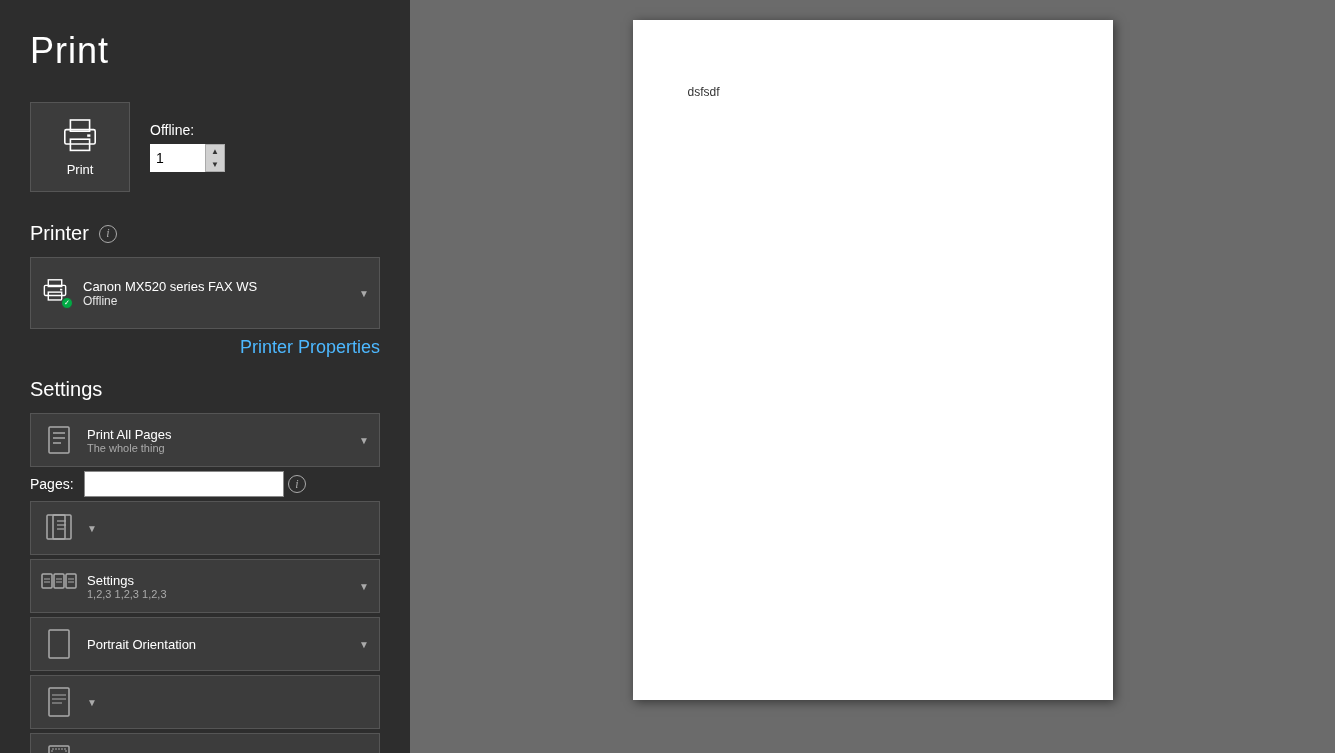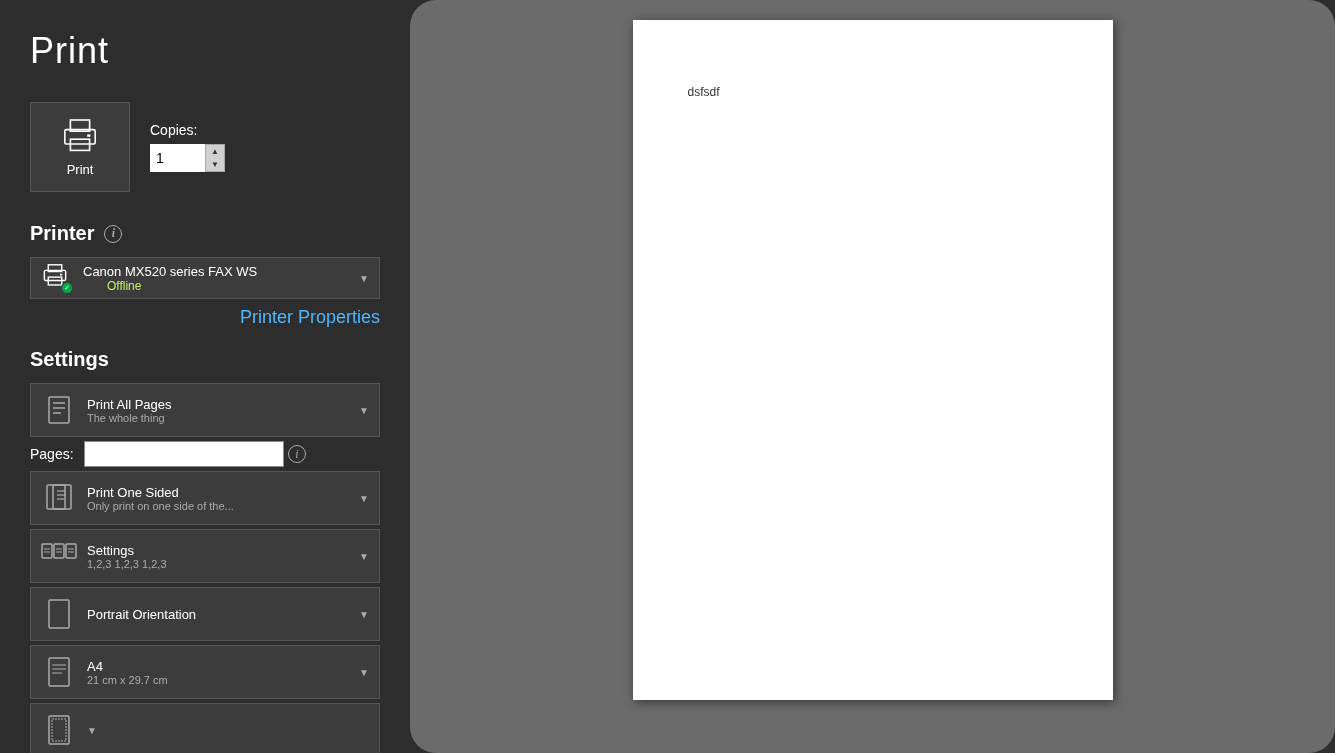--- a/index.html
+++ b/index.html
@@ -108,21 +108,21 @@
       display: flex;
       align-items: center;
       justify-content: center;
       font-size: 8px;
       color: #333;
     }
 
     
     .section-header {
       font-size: 20px;
-      font-weight: 700;
+      font-weight: 400;
       color: #ffffff;
       margin-bottom: 12px;
       display: flex;
       align-items: center;
       gap: 10px;
     }
 
     .info-icon {
       width: 18px;
       height: 18px;
@@ -138,21 +138,21 @@
       font-family: serif;
     }
 
     
     .printer-dropdown {
       width: 100%;
       background-color: #3c3c3c;
       border: 1px solid #555;
       display: flex;
       align-items: center;
-      padding: 4px 10px;
+      padding: 19px 10px;
       cursor: pointer;
       margin-bottom: 8px;
       position: relative;
     }
 
     .printer-icon-wrap {
       position: relative;
       margin-right: 10px;
       width: 32px;
       height: 32px;
@@ -182,22 +182,21 @@
       flex: 1;
     }
 
     .printer-name {
       font-size: 13px;
       color: #ffffff;
     }
 
     .printer-status {
       font-size: 12px;
-      color: #bef264;
-      margin-left: 24px;
+      color: #e5e5e5;
     }
 
     .dropdown-arrow {
       font-size: 10px;
       color: #aaa;
     }
 
     .printer-properties-link {
       color: #4db8ff;
       font-size: 18px;
@@ -277,21 +276,20 @@
     }
 
     
     .right-panel {
       flex: 1;
       background-color: #6b6b6b;
       display: flex;
       align-items: flex-start;
       justify-content: center;
       padding: 20px;
-      border-radius: 26px;
     }
 
     .page-preview {
       background-color: #ffffff;
       width: 480px;
       height: 680px;
       box-shadow: 2px 2px 10px rgba(0,0,0,0.5);
       position: relative;
     }
 
@@ -320,21 +318,21 @@
         <rect x="6" y="14" width="38" height="18" rx="2" fill="none" stroke="white" stroke-width="2"></rect>
 
         <rect x="13" y="26" width="24" height="14" fill="none" stroke="white" stroke-width="2"></rect>
 
         <rect x="34" y="20" width="4" height="3" fill="white"></rect>
       </svg>
       <span class="print-button-label">Print</span>
     </button>
 
     <div class="copies-section">
-      <span class="copies-label">Copies:</span>
+      <span class="copies-label">Offline:</span>
       <div class="copies-input-wrap">
         <input type="text" class="copies-input" value="1" style="">
         <div class="copies-spinner">
           <button class="spinner-btn">▲</button>
           <button class="spinner-btn">▼</button>
         </div>
       </div>
     </div>
   </div>
 
@@ -393,24 +391,20 @@
 
     <div class="setting-row">
       <div class="setting-icon">
         <svg width="30" height="30" viewBox="0 0 30 30" fill="none" xmlns="http://www.w3.org/2000/svg">
           <rect x="3" y="2" width="18" height="24" rx="1" fill="none" stroke="#aaa" stroke-width="1.5"></rect>
           <rect x="9" y="2" width="18" height="24" rx="1" fill="none" stroke="#aaa" stroke-width="1.5"></rect>
           <line x1="13" y1="8" x2="22" y2="8" stroke="#aaa" stroke-width="1.2"></line>
           <line x1="13" y1="12" x2="22" y2="12" stroke="#aaa" stroke-width="1.2"></line>
           <line x1="13" y1="16" x2="20" y2="16" stroke="#aaa" stroke-width="1.2"></line>
         </svg>
-      </div>
-      <div class="setting-text">
-        <div class="setting-title">Print One Sided</div>
-        <div class="setting-subtitle">Only print on one side of the...</div>
       </div>
       <span class="dropdown-arrow">▼</span>
     </div>
 
     <div class="setting-row">
       <div class="setting-icon">
         <svg width="36" height="30" viewBox="0 0 36 30" fill="none" xmlns="http://www.w3.org/2000/svg">
           <rect x="1" y="3" width="10" height="14" rx="1" fill="none" stroke="#aaa" stroke-width="1.5"></rect>
           <rect x="13" y="3" width="10" height="14" rx="1" fill="none" stroke="#aaa" stroke-width="1.5"></rect>
           <rect x="25" y="3" width="10" height="14" rx="1" fill="none" stroke="#aaa" stroke-width="1.5"></rect>
@@ -444,24 +438,20 @@
 
     <div class="setting-row">
       <div class="setting-icon">
         <svg width="22" height="30" viewBox="0 0 22 30" fill="none" xmlns="http://www.w3.org/2000/svg">
           <rect x="1" y="1" width="20" height="28" rx="1" fill="none" stroke="#aaa" stroke-width="1.5"></rect>
           <line x1="4" y1="8" x2="18" y2="8" stroke="#aaa" stroke-width="1"></line>
           <line x1="4" y1="12" x2="18" y2="12" stroke="#aaa" stroke-width="1"></line>
           <line x1="4" y1="16" x2="14" y2="16" stroke="#aaa" stroke-width="1"></line>
         </svg>
       </div>
-      <div class="setting-text">
-        <div class="setting-title">A4</div>
-        <div class="setting-subtitle">21 cm x 29.7 cm</div>
-      </div>
       <span class="dropdown-arrow">▼</span>
     </div>
 
     <div class="setting-row">
       <div class="setting-icon">
         <svg width="22" height="30" viewBox="0 0 22 30" fill="none" xmlns="http://www.w3.org/2000/svg">
           <rect x="1" y="1" width="20" height="28" rx="1" fill="none" stroke="#aaa" stroke-width="1.5"></rect>
           <rect x="4" y="4" width="14" height="22" fill="none" stroke="#aaa" stroke-width="1" stroke-dasharray="2,1"></rect>
         </svg>
       </div>

